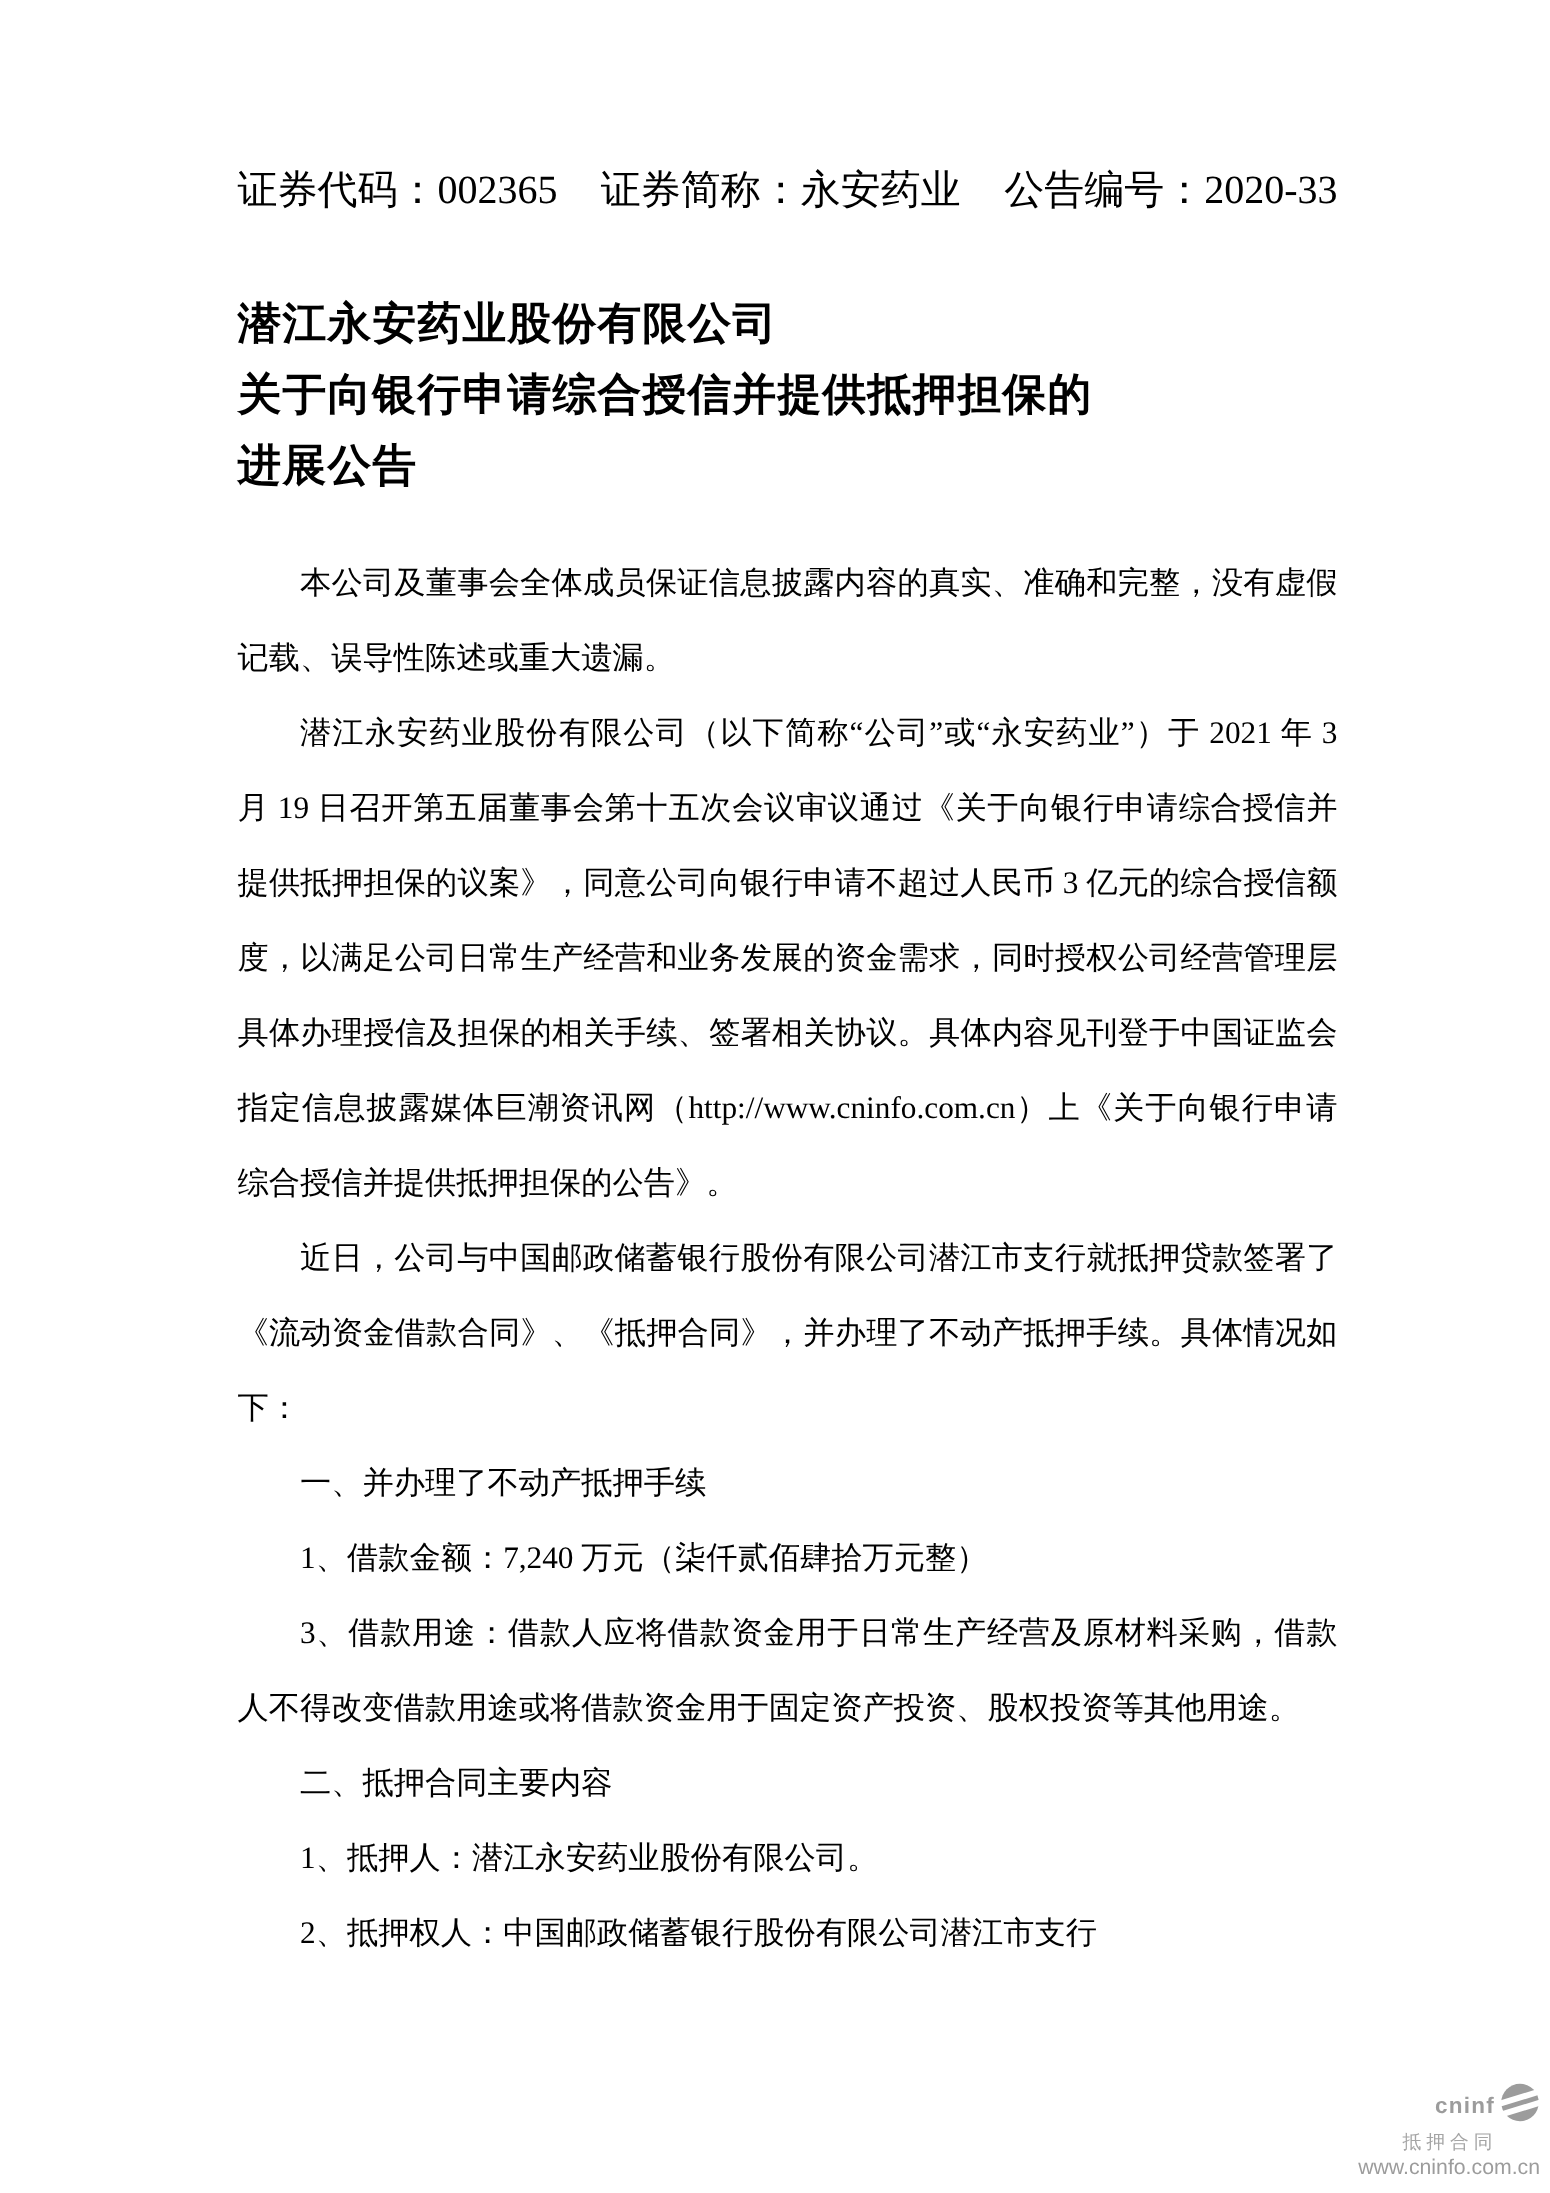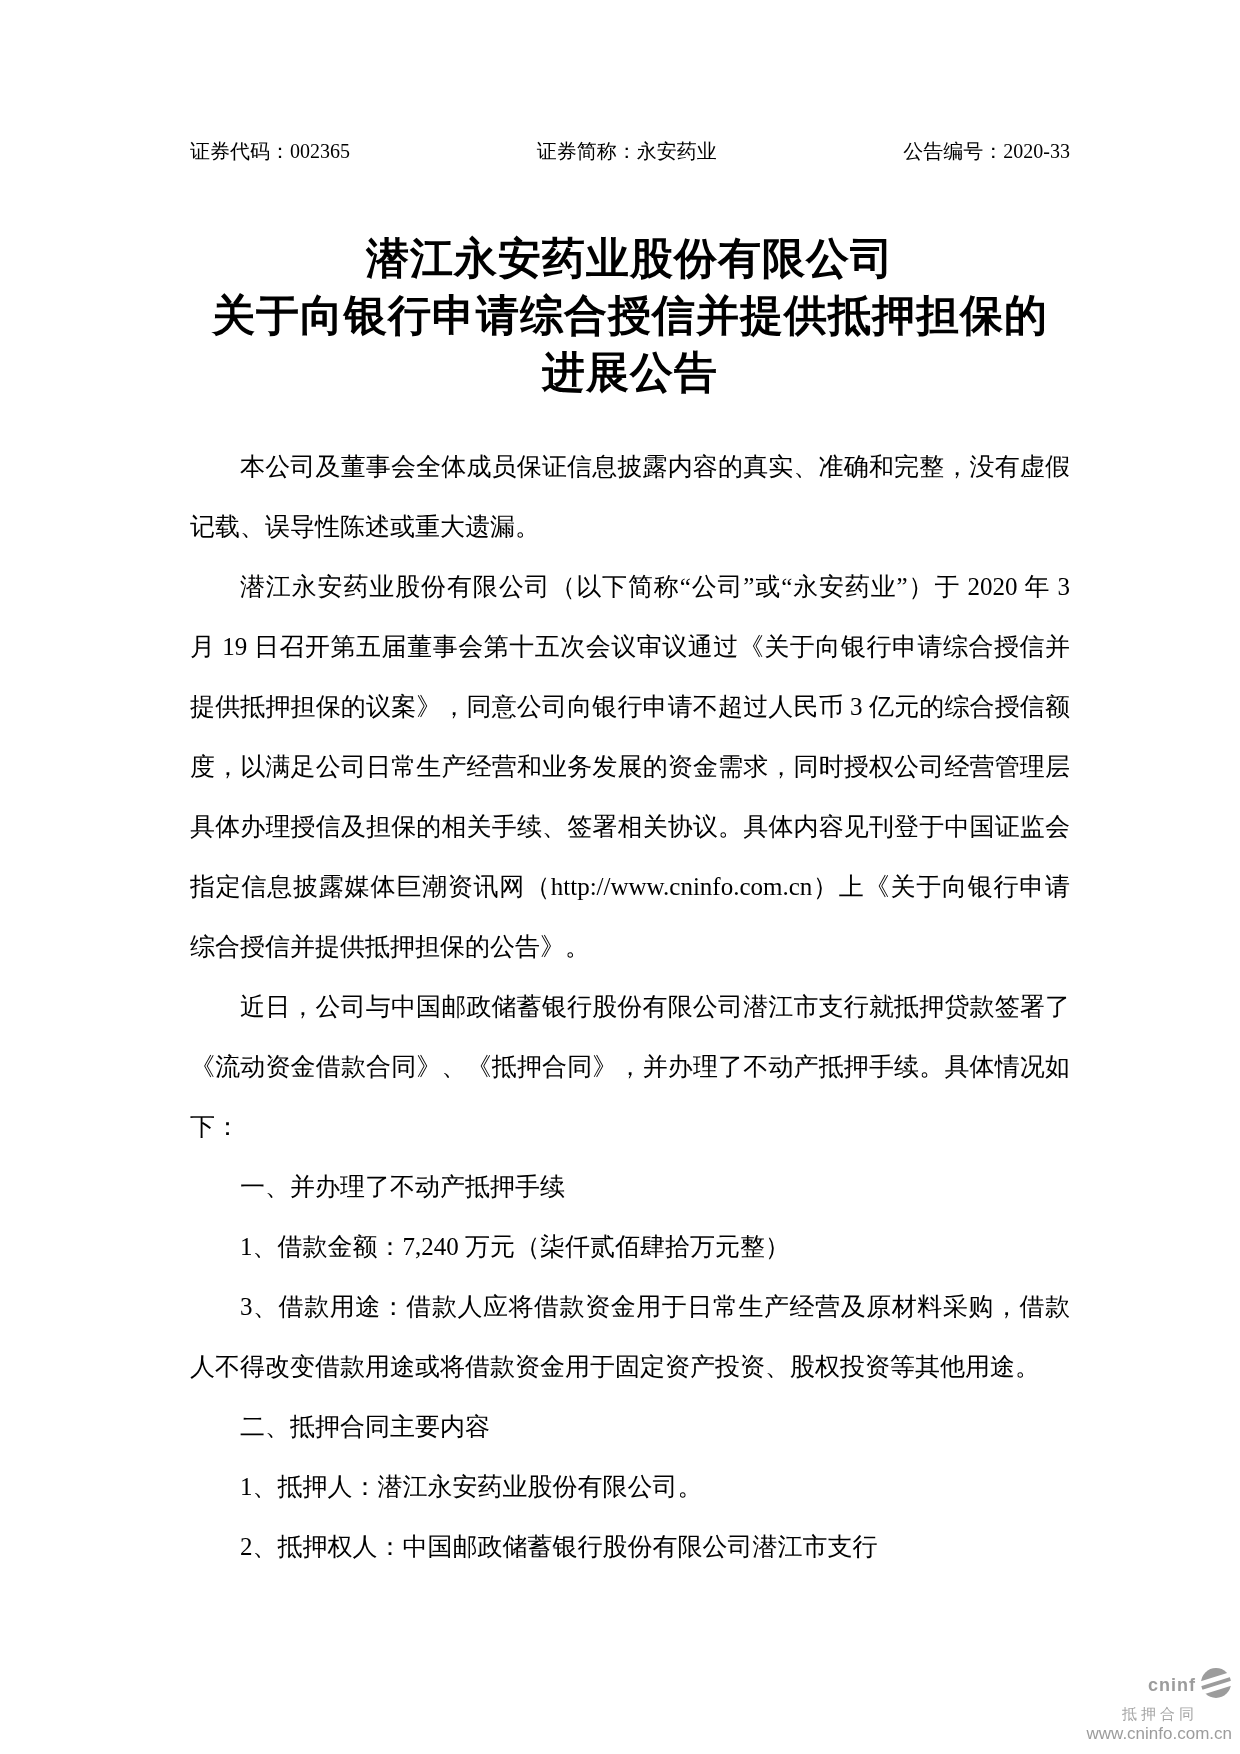--- a/index.html
+++ b/index.html
@@ -14,31 +14,31 @@
     font-family: "Liberation Serif", "DejaVu Serif", serif;
     overflow: hidden;
   }
   .content {
     padding: 136px 170px 0 190px; 
   }
   .doc-header {
     display: flex;
     justify-content: space-between;
     align-items: baseline;
-    font-size: 20px;
+    font-size: 32px;
     line-height: 30px;
     white-space: nowrap;
     text-align: center;
   }
   .doc-title {
     margin-top: 64px;
-    text-align: center;
+    text-align: left;
     font-family: "Liberation Sans", "DejaVu Sans", sans-serif;
     font-weight: 700;
-    font-size: 43px;
+    font-size: 35px;
     line-height: 57px;
     letter-spacing: 1px;
   }
   .body-text {
     margin-top: 36px;
     font-size: 25px;
     line-height: 60px;
     text-align: justify;
   }
   .body-text p {
@@ -93,21 +93,21 @@
 
     <div class="doc-title">
       <div>潜江永安药业股份有限公司</div>
       <div>关于向银行申请综合授信并提供抵押担保的</div>
       <div>进展公告</div>
     </div>
 
     <div class="body-text">
 
     <p>本公司及董事会全体成员保证信息披露内容的真实、准确和完整，没有虚假记载、误导性陈述或重大遗漏。</p>
-        <p>潜江永安药业股份有限公司（以下简称“公司”或“永安药业”）于 2020 年 3 月 19 日召开第五届董事会第十五次会议审议通过《关于向银行申请综合授信并提供抵押担保的议案》，同意公司向银行申请不超过人民币 3 亿元的综合授信额度，以满足公司日常生产经营和业务发展的资金需求，同时授权公司经营管理层具体办理授信及担保的相关手续、签署相关协议。具体内容见刊登于中国证监会指定信息披露媒体巨潮资讯网（http://www.cninfo.com.cn）上《关于向银行申请综合授信并提供抵押担保的公告》。</p>
+        <p>潜江永安药业股份有限公司（以下简称“公司”或“永安药业”）于 2021 年 3 月 19 日召开第五届董事会第十五次会议审议通过《关于向银行申请综合授信并提供抵押担保的议案》，同意公司向银行申请不超过人民币 3 亿元的综合授信额度，以满足公司日常生产经营和业务发展的资金需求，同时授权公司经营管理层具体办理授信及担保的相关手续、签署相关协议。具体内容见刊登于中国证监会指定信息披露媒体巨潮资讯网（http://www.cninfo.com.cn）上《关于向银行申请综合授信并提供抵押担保的公告》。</p>
         <p>近日，公司与中国邮政储蓄银行股份有限公司潜江市支行就抵押贷款签署了《流动资金借款合同》、《抵押合同》，并办理了不动产抵押手续。具体情况如下：</p>
         <p>一、并办理了不动产抵押手续</p>
         <p>1、借款金额：7,240 万元（柒仟贰佰肆拾万元整）</p>
         <p>3、借款用途：借款人应将借款资金用于日常生产经营及原材料采购，借款人不得改变借款用途或将借款资金用于固定资产投资、股权投资等其他用途。</p>
         <p>二、抵押合同主要内容</p>
         <p>1、抵押人：潜江永安药业股份有限公司。</p>
         <p>2、抵押权人：中国邮政储蓄银行股份有限公司潜江市支行</p>
       </div>
 
   </div>

